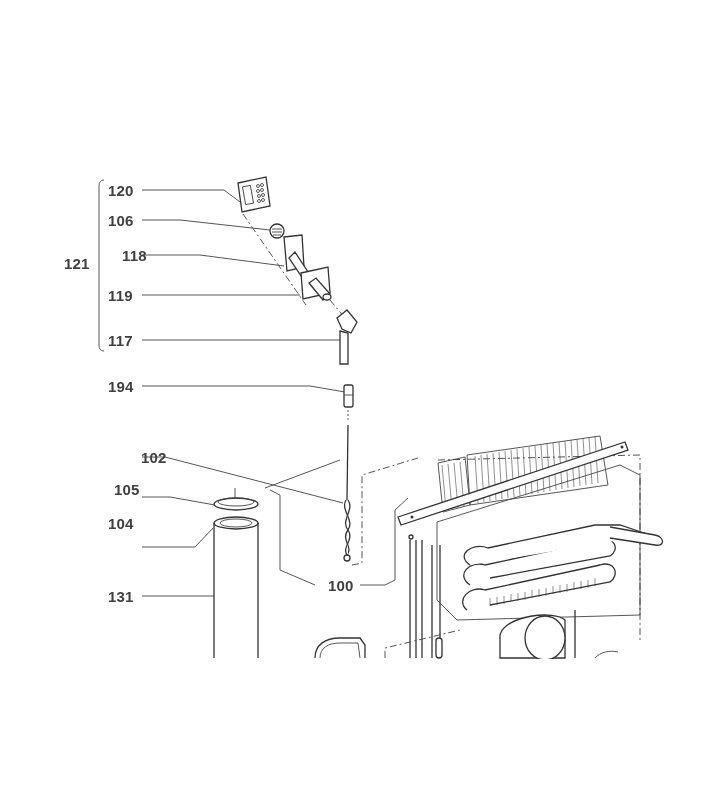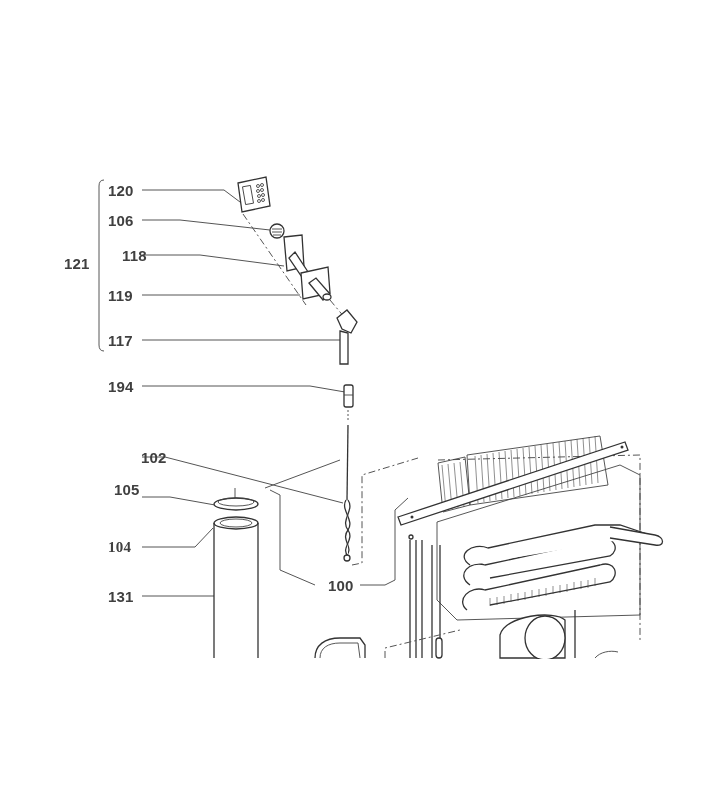--- a/index.html
+++ b/index.html
@@ -199,16 +199,16 @@
 
   <div class="lbl" style="left:64px; top:256px;">121</div>
   <div class="lbl" style="left:108px; top:183px;">120</div>
   <div class="lbl" style="left:108px; top:213px;">106</div>
   <div class="lbl" style="left:122px; top:248px;">118</div>
   <div class="lbl" style="left:108px; top:288px;">119</div>
   <div class="lbl" style="left:108px; top:333px;">117</div>
   <div class="lbl" style="left:108px; top:379px;">194</div>
   <div class="lbl" style="left:108px; top:450px;margin-left:33px;">102</div>
   <div class="lbl" style="left:108px; top:482px;margin-left:6px;">105</div>
-  <div class="lbl" style="left:108px; top:540px;font-family:Liberation Serif, serif;">104</div>
+  <div class="lbl" style="left:108px; top:516px;">104</div>
   <div class="lbl" style="left:108px; top:589px;">131</div>
   <div class="lbl" style="left:328px; top:578px;">100</div>
 </div>
 
 </body></html>

